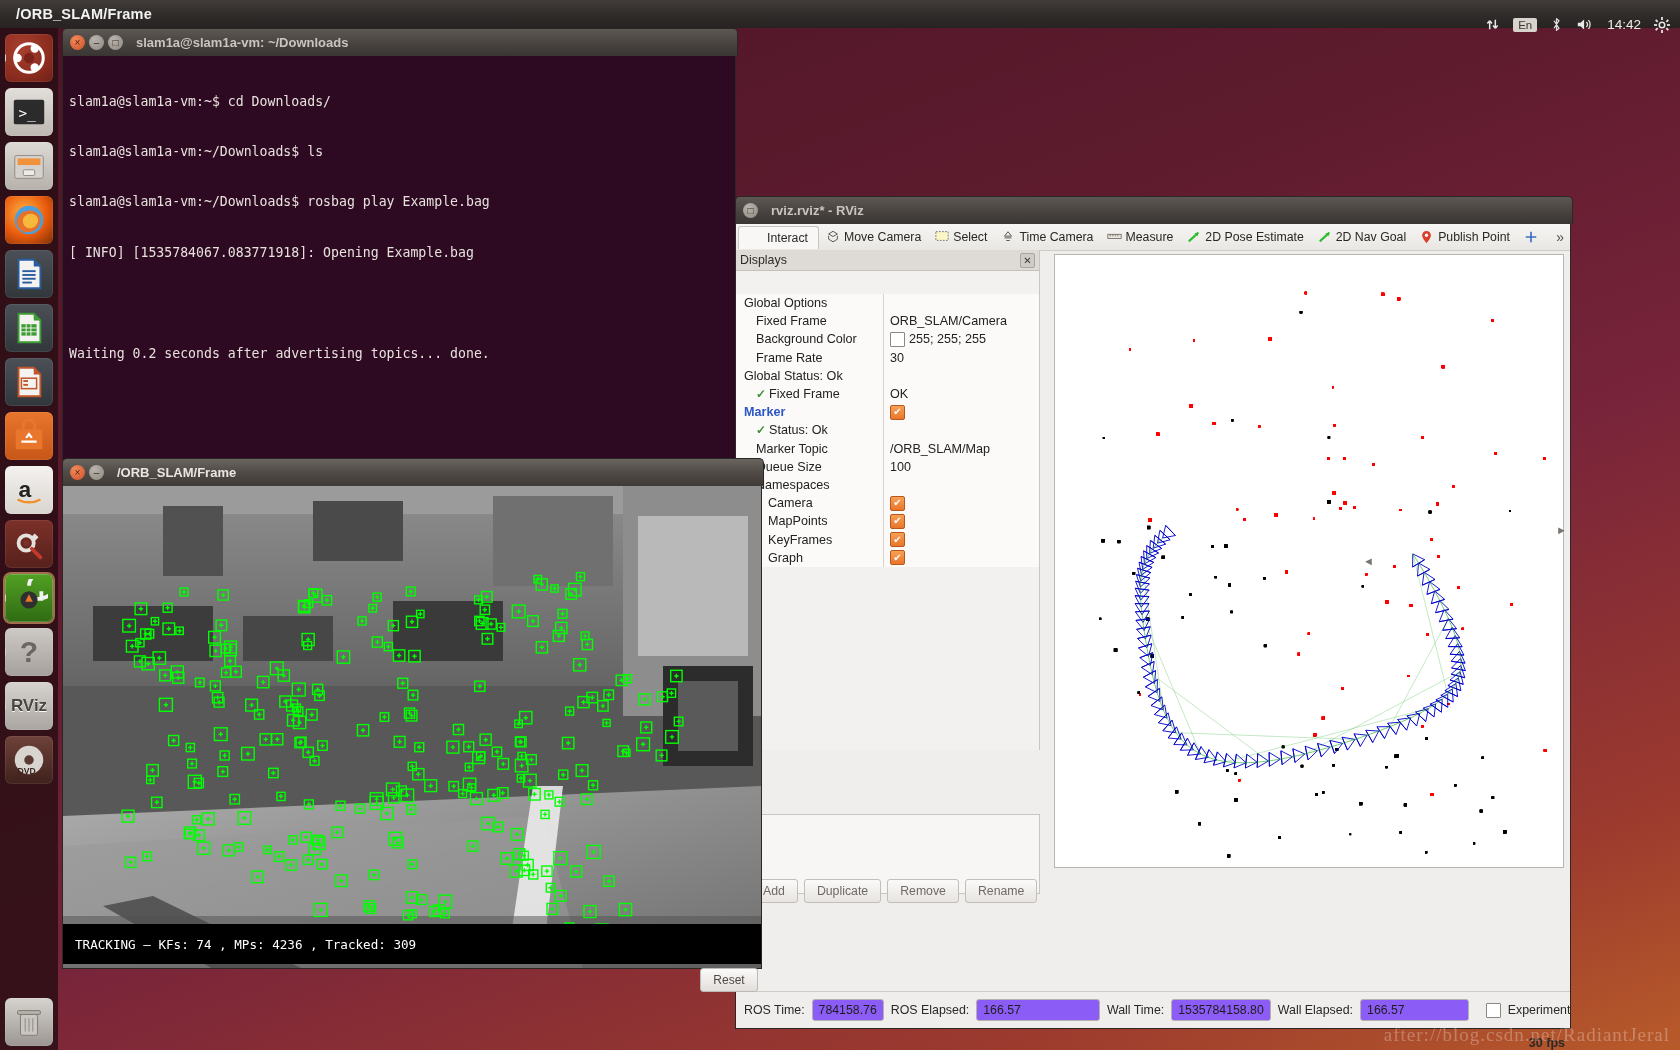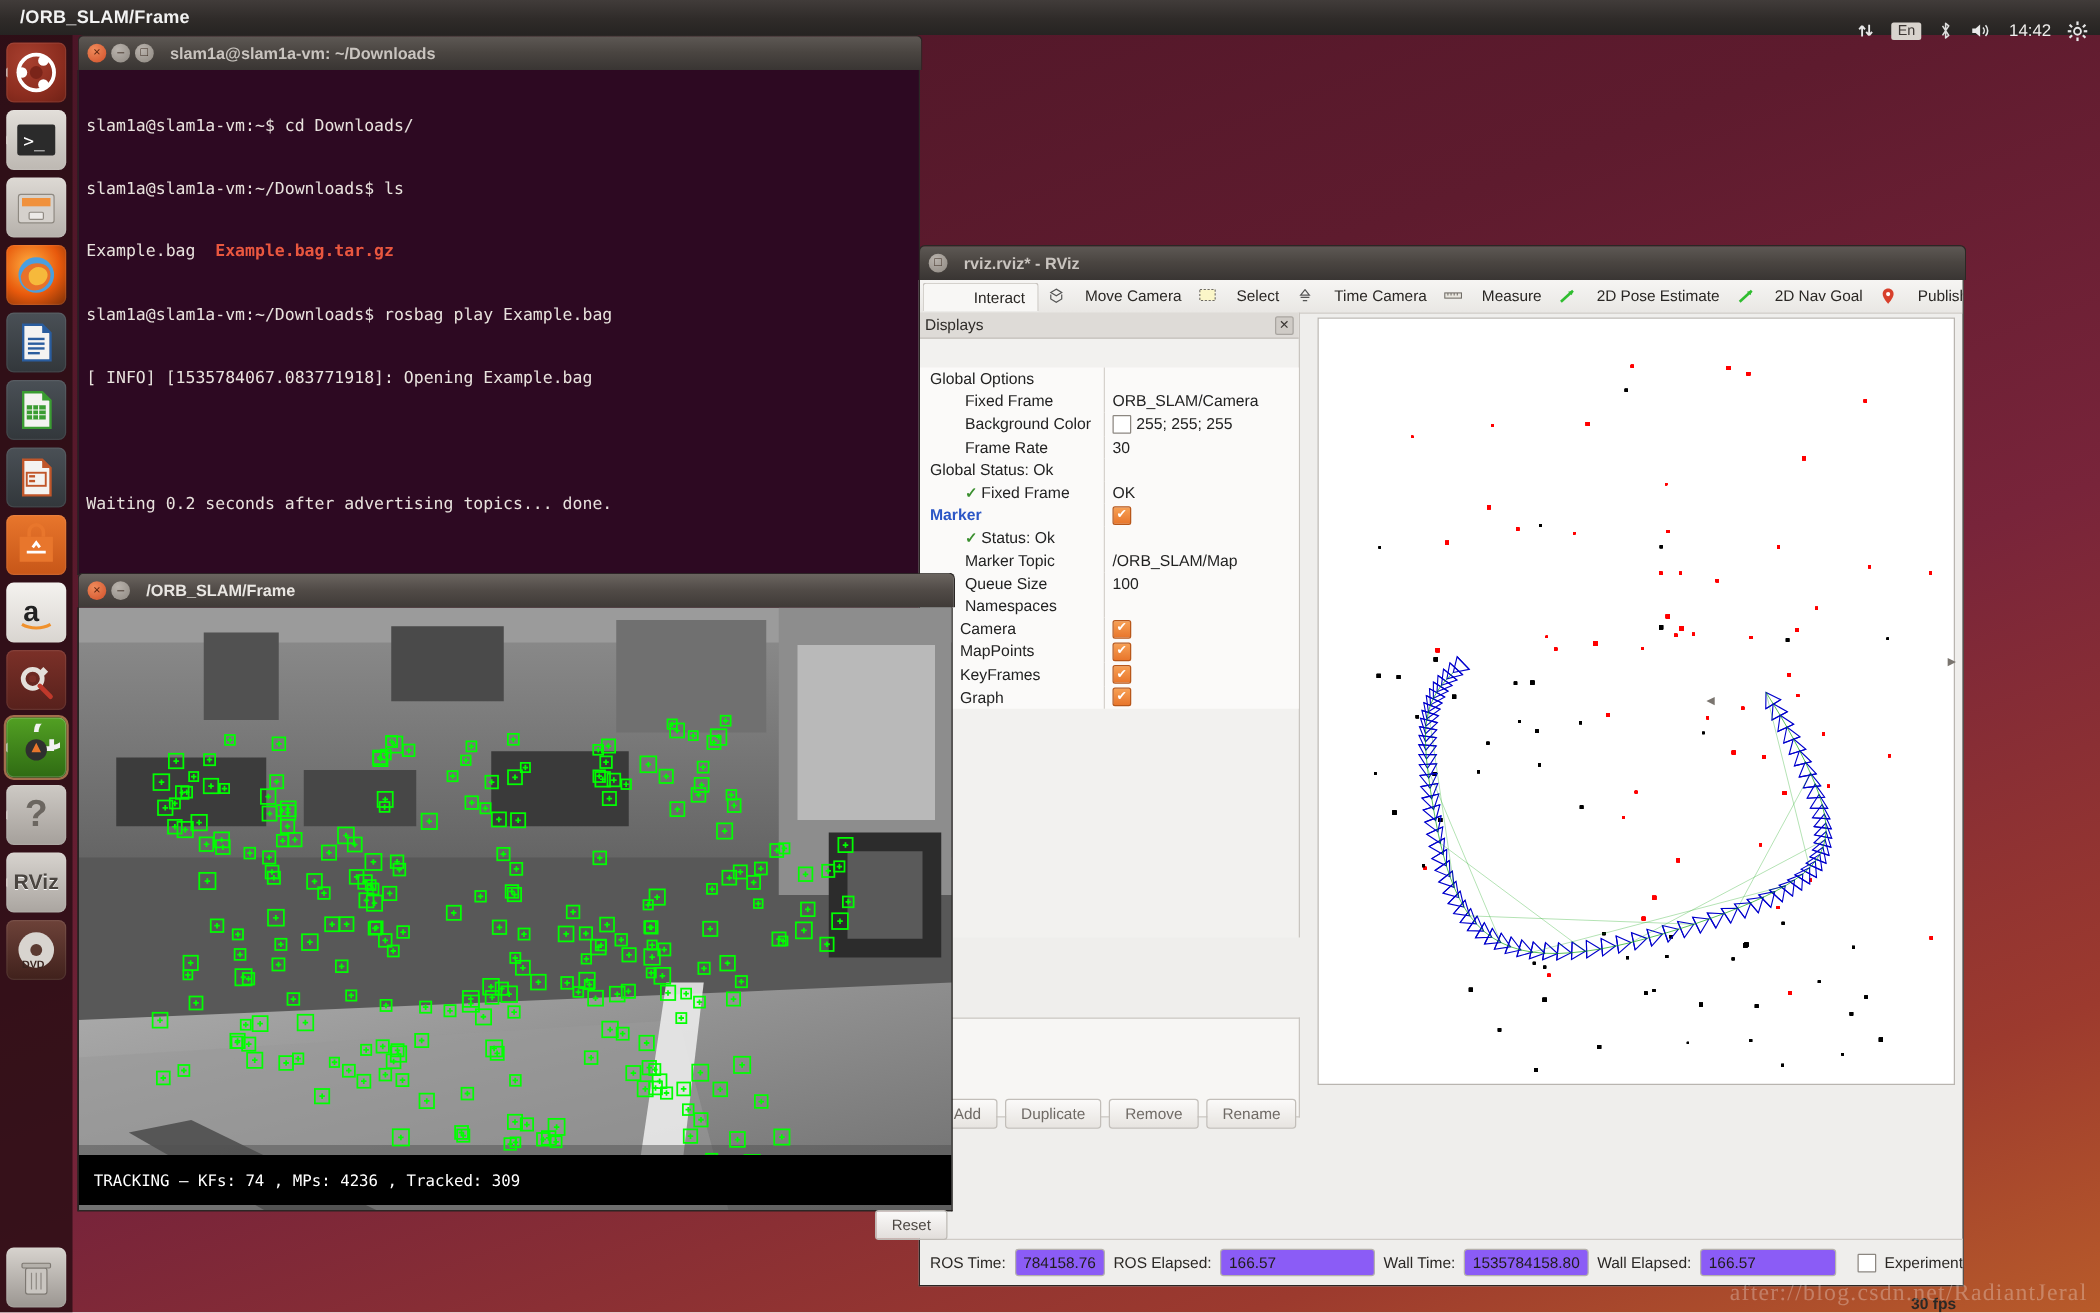--- a/index.html
+++ b/index.html
@@ -121,21 +121,21 @@
     background: #efeeec; border: 1px solid #2b2725; border-top: none;
     position: relative; overflow: hidden;
   }
   #rviz-toolbar {
     height: 26px; display: flex; align-items: center; gap: 0px;
     background: linear-gradient(to bottom, #f6f5f3, #e9e7e4);
     border-bottom: 1px solid #cfcbc6;
     font-size: 12.3px; color: #2a2724; padding-left: 2px;
     overflow: hidden;
   }
-  .tb-item { display: flex; align-items: center; gap: 16px; padding: 3px 7px; white-space: nowrap; }
+  .tb-item { display: flex; align-items: center; gap: 4px; padding: 3px 7px; white-space: nowrap; }
   .tb-item.active { background: #f8f7f5; border: 1px solid #c8c4bf; border-radius: 3px 3px 0 0; border-bottom:none; padding: 4px 10px 4px 10px;}
   .tb-ico { width: 14px; height: 14px; display:inline-block; }
   .tb-more { margin-left: auto; padding-right: 6px; color:#55504b; font-size: 14px; }
 
   
   #displays-panel {
     position: absolute; left: 0; top: 26px; width: 303px; height: 500px;
     background: #f2f1ef; border-right: 1px solid #c9c5c0;
   }
   .panel-header {
@@ -147,21 +147,21 @@
     margin-left: auto; width: 13px; height: 13px;
     background: #cfcbc6; border: 1px solid #a9a5a0; color: #3a3633;
     font-size: 10px; display:flex; align-items:center; justify-content:center;
     border-radius: 2px;
   }
   .tree { font-size: 12.6px; color: #222; background: #fbfaf9; margin-top: 23px; }
   .trow { display: flex; height: 18.2px; align-items: center; }
   .tname { width: 148px; padding-left: 8px; display:flex; align-items:center; gap:3px; white-space: nowrap;
            border-right: 1px solid #d6d2cd; height: 18.2px; box-sizing: border-box; }
   .tval { padding-left: 6px; display: flex; align-items: center; gap: 4px; white-space: nowrap; }
-  .tname.indent1 { padding-left: 36px; }
+  .tname.indent1 { padding-left: 20px; }
   .tname.indent2 { padding-left: 32px; }
   .tname.marker { color: #2b56c6; font-weight: bold; }
   .chk-on {
     width: 13px; height: 13px; background: linear-gradient(to bottom,#f7a055,#e8762c);
     border: 1px solid #b8571a; border-radius: 2px; color: #fff;
     font-size: 10px; display:flex; align-items:center; justify-content:center; line-height:1;
   }
   .chk-off {
     width: 13px; height: 13px; background: #fff; border: 1px solid #8c8781; border-radius: 1px;
   }
@@ -399,21 +399,20 @@
   <div class="window" id="terminal-window">
     <div class="titlebar inactive">
       <div class="wbtn close">×</div>
       <div class="wbtn min">–</div>
       <div class="wbtn max">□</div>
       <div class="wtitle dim">slam1a@slam1a-vm: ~/Downloads</div>
     </div>
     <div id="terminal-body">
       <div><span>slam1a@slam1a-vm:~$ cd Downloads/</span></div>
       <div><span>slam1a@slam1a-vm:~/Downloads$ ls</span></div>
-      <div><span>Example.bag  </span><span class="term-red">Example.bag.tar.gz</span></div>
       <div><span>slam1a@slam1a-vm:~/Downloads$ rosbag play Example.bag</span></div>
       <div><span>[ INFO] [1535784067.083771918]: Opening Example.bag</span></div>
       <div><span></span>&nbsp;</div>
       <div><span>Waiting 0.2 seconds after advertising topics... done.</span></div>
       <div><span></span>&nbsp;</div>
       
       
       
       
     </div>

